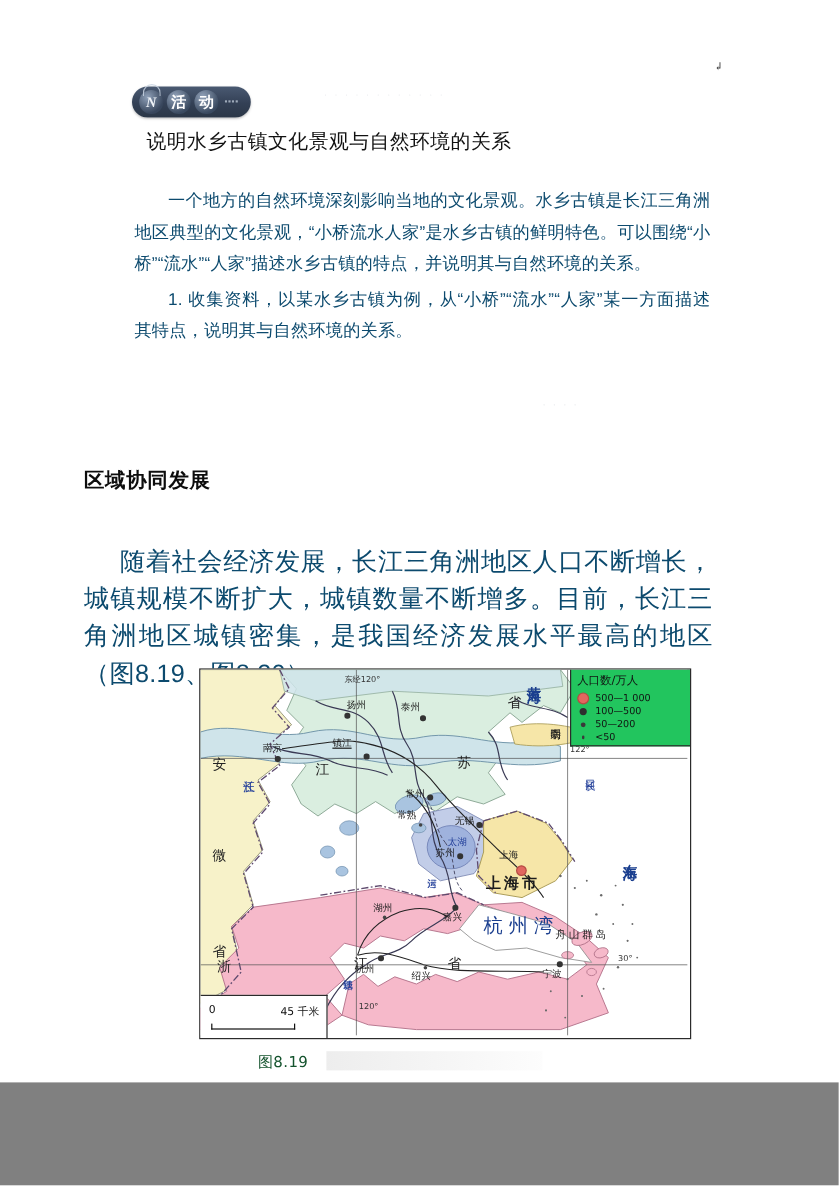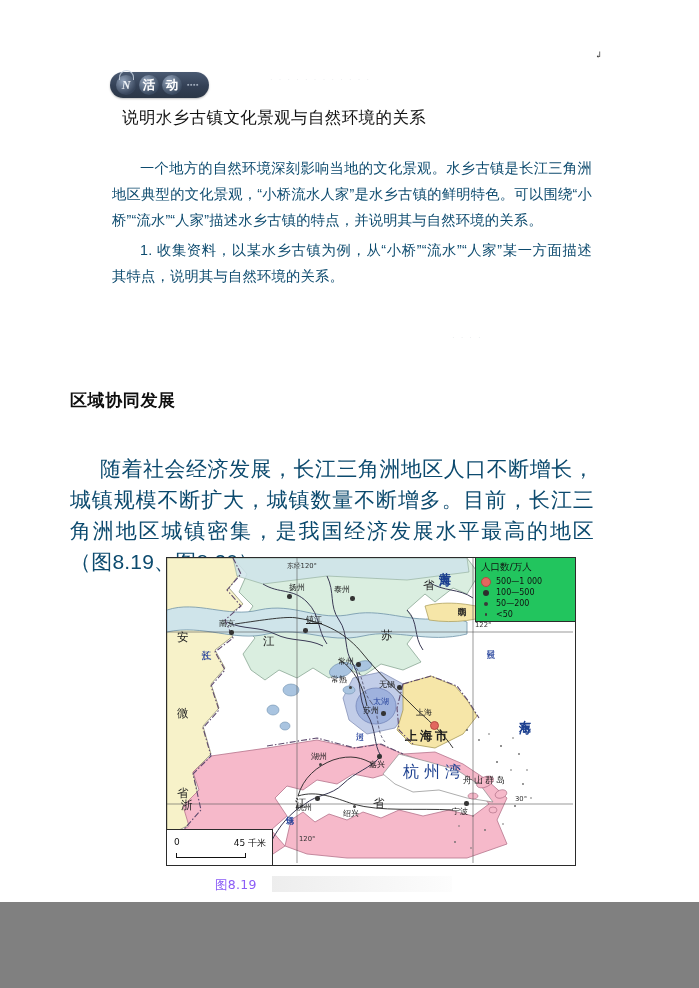--- a/index.html
+++ b/index.html
@@ -247,21 +247,21 @@
     width: 68px; height: 4px;
     border: 1px solid #111;
     border-top: none;
   }
 
   #figure-caption {
     position: absolute;
     left: 215px; top: 877px;
     font-family: "DejaVu Sans", sans-serif;
     font-size: 12.5px;
-    color: #8b5cf6;
+    color: #14532d;
     letter-spacing: .3px;
   }
   #caption-ghost {
     position: absolute;
     left: 272px; top: 876px;
     width: 180px; height: 16px;
     background: linear-gradient(90deg, rgba(190,190,190,.55), rgba(225,225,225,.15));
     opacity: .5;
   }
   #top-tick {
@@ -433,21 +433,21 @@
     <div class="city-dot dot-md" style="left:120px; top:36px;"></div>
     <div class="mlabel city" style="left:103px; top:26px;margin-left:19px;">扬州</div>
 
     <div class="city-dot dot-md" style="left:183px; top:38px;"></div>
     <div class="mlabel city" style="left:167px; top:28px;">泰州</div>
 
     <div class="city-dot dot-md" style="left:62px; top:72px;"></div>
     <div class="mlabel city" style="left:52px; top:62px;">南京</div>
 
     <div class="city-dot dot-md" style="left:136px; top:70px;"></div>
-    <div class="mlabel city" style="left:139px; top:58px;text-decoration:underline;">镇江</div>
+    <div class="mlabel city" style="left:110px; top:58px;text-decoration:underline;">镇江</div>
 
     <div class="city-dot dot-md" style="left:189px; top:104px;"></div>
     <div class="mlabel city" style="left:171px; top:100px;">常州</div>
 
     <div class="city-dot dot-md" style="left:230px; top:127px;"></div>
     <div class="mlabel city" style="left:212px; top:123px;">无锡</div>
 
     <div class="city-dot dot-sm" style="left:182px; top:128px;"></div>
     <div class="mlabel city" style="left:164px; top:118px;">常熟</div>
 

